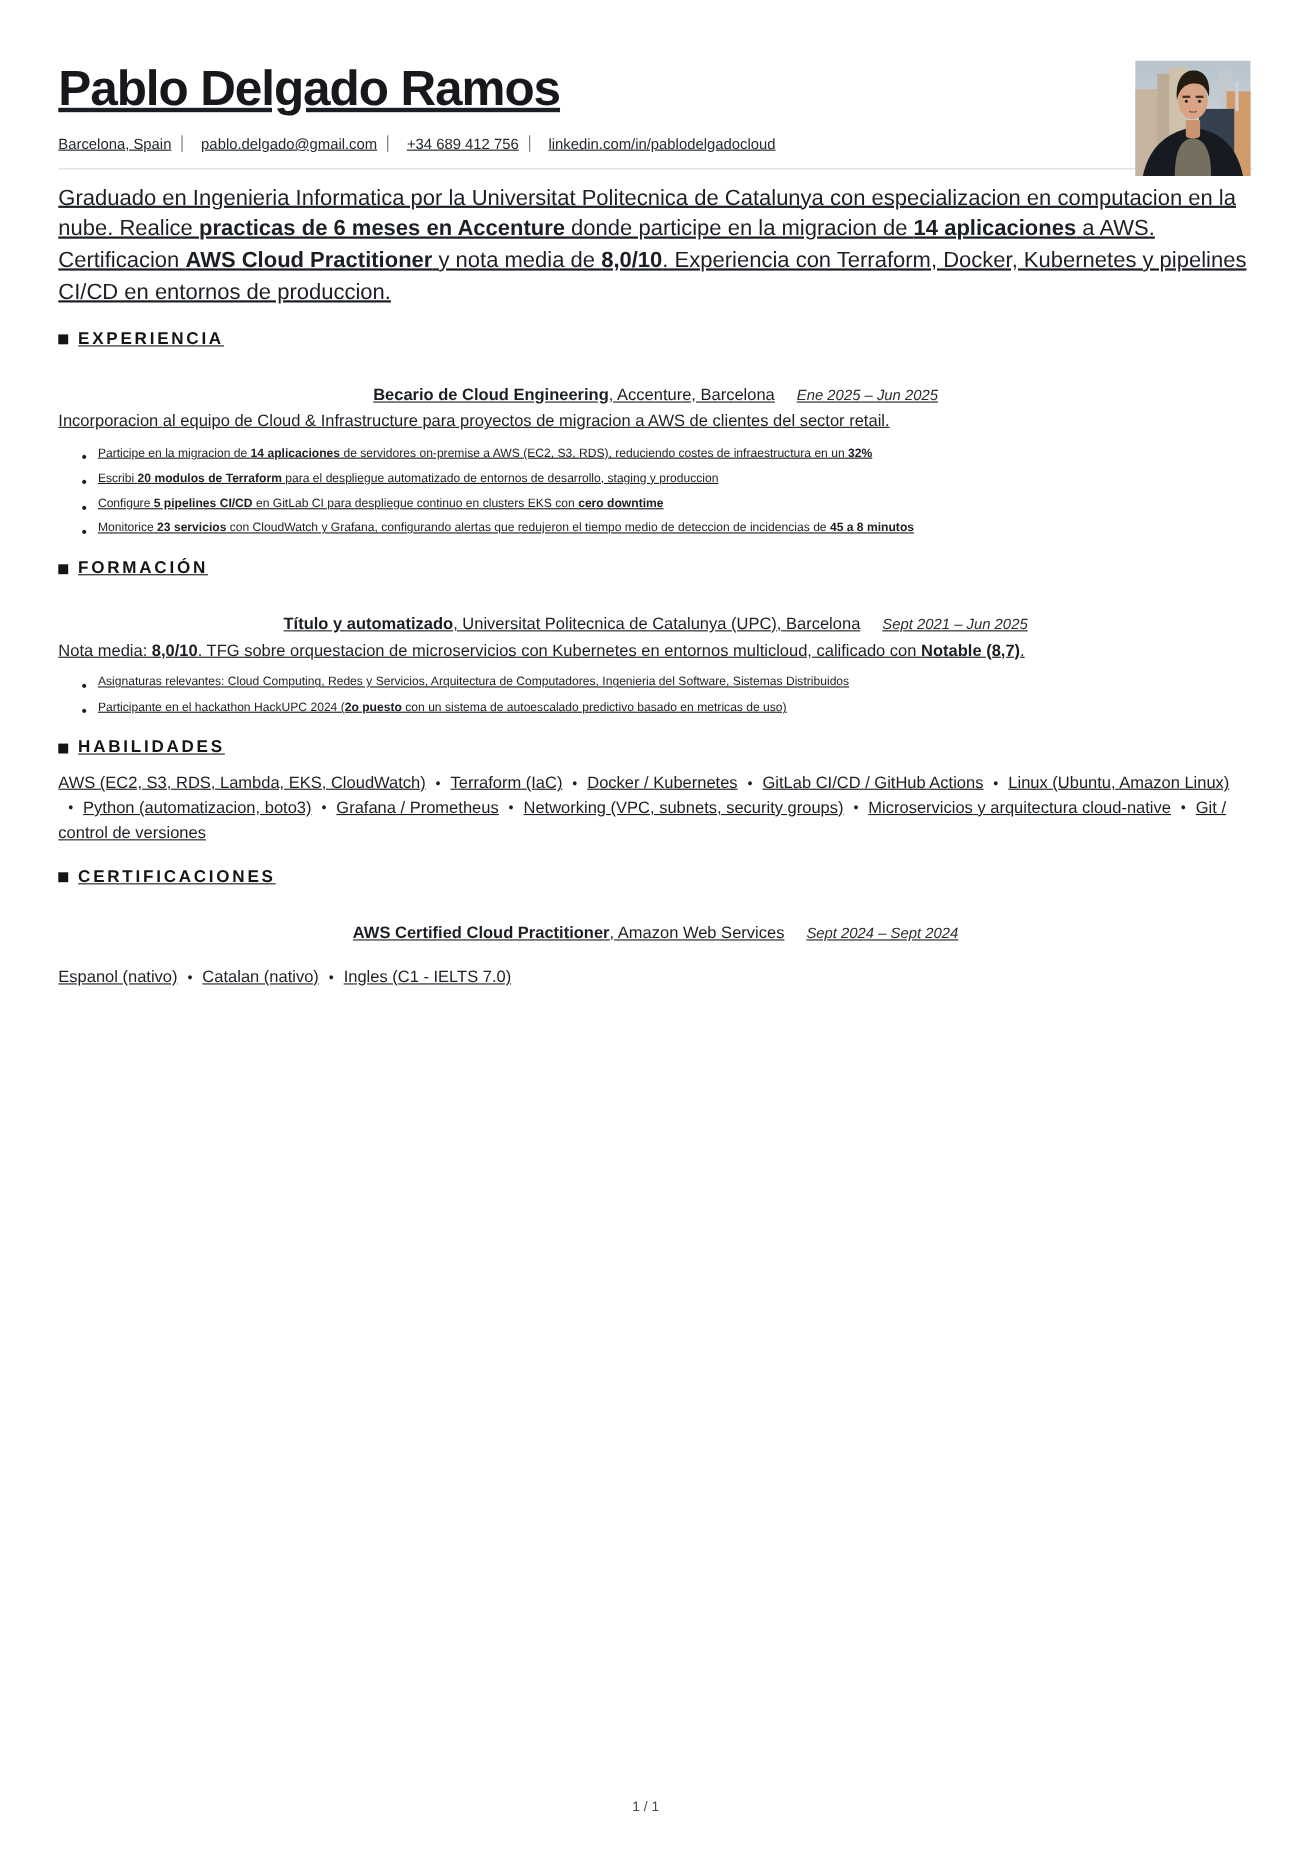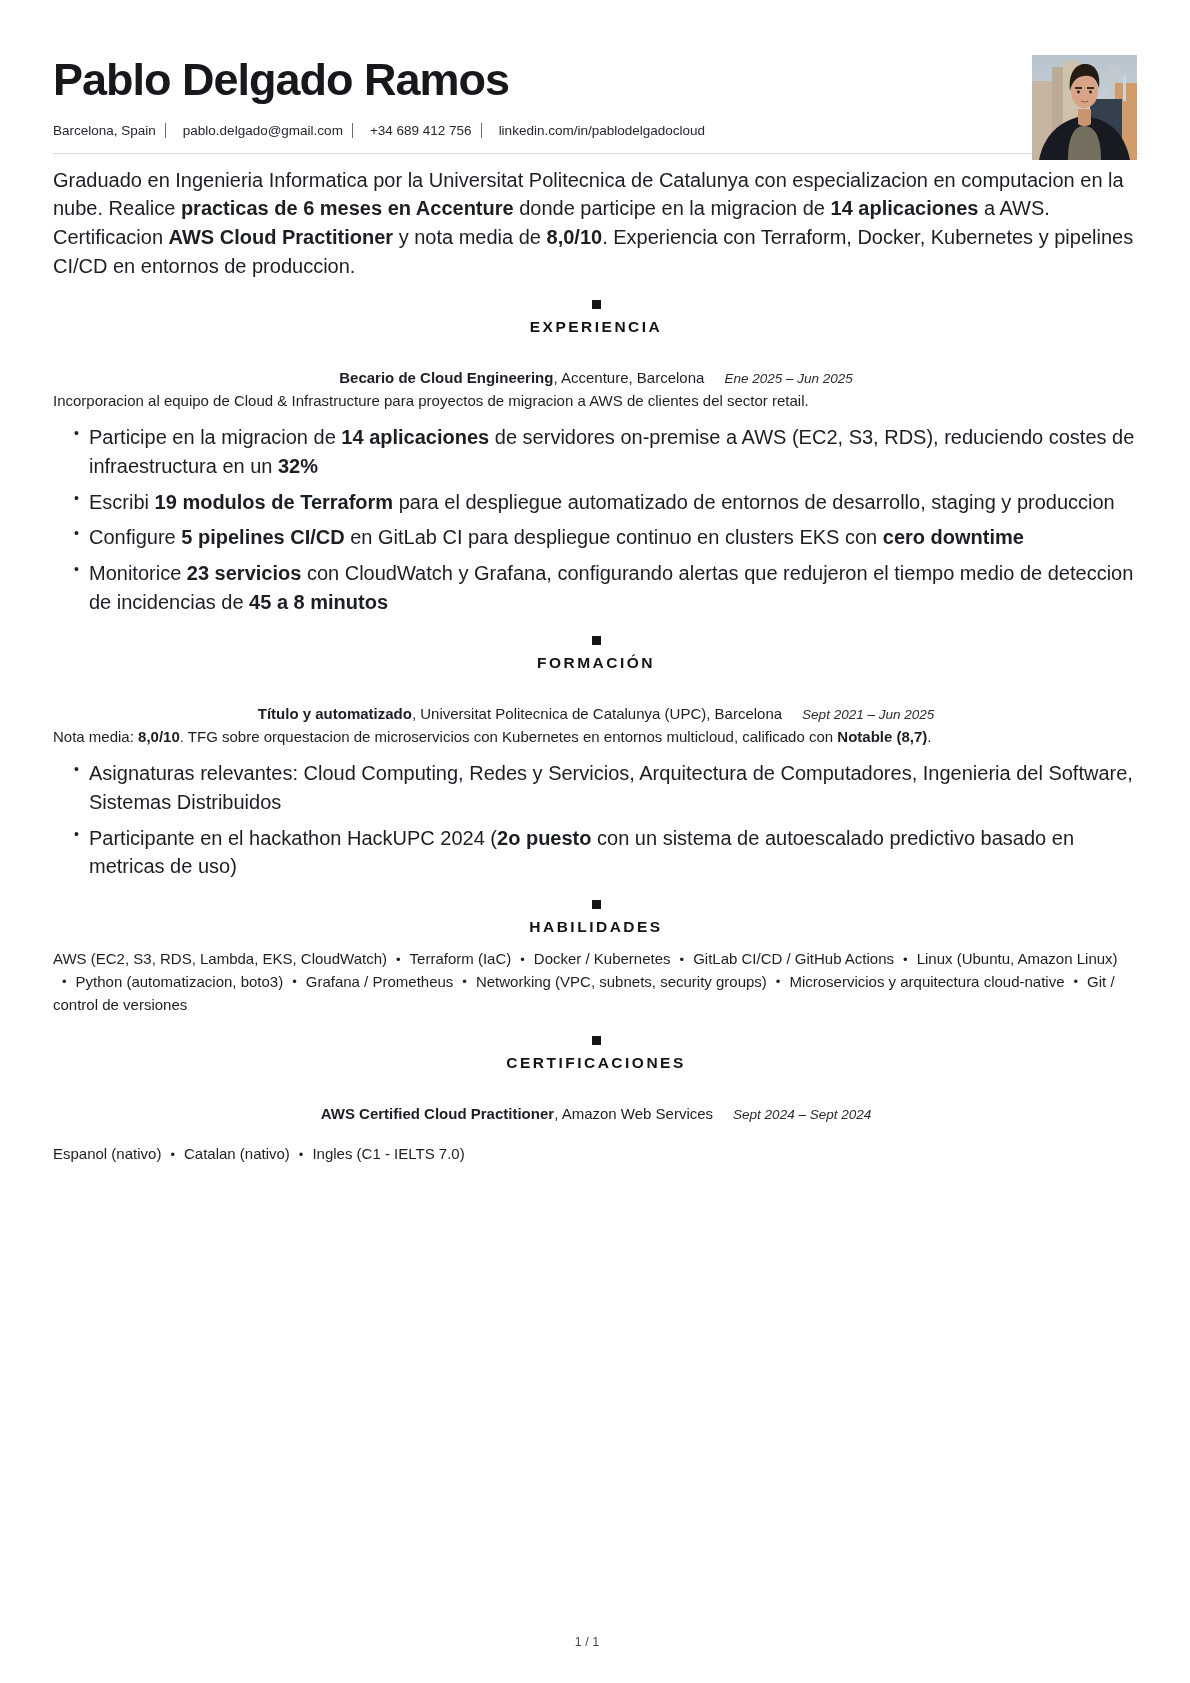--- a/index.html
+++ b/index.html
@@ -1,45 +1,45 @@
 <!DOCTYPE html>
 <html><head>
 <meta charset="utf-8">
 <style>
   * { margin:0; padding:0; box-sizing:border-box; }
   html,body { background:#ffffff; }
   body { font-family:"Liberation Sans","DejaVu Sans",sans-serif; color:#1b1f23; }
   .page { position:relative; width:1190px; height:1683px; background:#fff; overflow:hidden; }
-  .content { padding:56px 51px 0 53px; }
+  .content { padding:56px 51px 0 53px;text-decoration:underline; }
 
   
   .name { font-size:45px; font-weight:700; letter-spacing:-1px; color:#16181c; line-height:1.08; }
   .role { font-size:18px; color:#24292e; margin-top:10px; }
   .contact-row { margin-top:18px; font-size:13.5px; color:#24292e; }
   .contact-row .item { white-space:nowrap; }
   .pipe-sep { display:inline-block; width:1px; height:15px; background:#6f6f6f; margin:0 17px 0 9px; vertical-align:-3px; }
   .rule { border:none; border-top:1px solid #d9d9d9; margin-top:15px; }
   .photo { position:absolute; top:55px; right:53px; width:105px; height:105px; display:block; }
 
   
   .summary { margin-top:12px; font-size:20px; line-height:1.44; }
   b { font-weight:700; }
 
   .section { margin-top:19px; }
-  .section-header { display:flex; align-items:center; gap:9px; margin-bottom:12px;flex-direction:column; }
+  .section-header { display:flex; align-items:center; gap:9px; margin-bottom:12px; }
   .sq { width:9px; height:9px; background:#141414; flex:0 0 auto; }
   .section-label { font-size:15.5px; font-weight:700; letter-spacing:2.5px; color:#141414; }
 
   .entry-row { display:flex; justify-content:center; align-items:baseline;margin-top:31px; }
   .entry-heading { font-size:15px; line-height:1.44; }
   .entry-date { font-size:13.5px; font-style:italic; color:#2c2c2c; white-space:nowrap; margin-left:20px; }
   .entry-sub { font-size:15px; line-height:1.44; margin-top:2px; }
 
   ul.bullets { list-style:none; margin:11px 0 0 21px; }
-  ul.bullets li { position:relative; padding-left:15px; font-size:20px; line-height:1.44; margin-bottom:7px; }
+  ul.bullets li { position:relative; padding-left:15px; font-size:11px; line-height:1.44; margin-bottom:7px; }
   ul.bullets li::before { content:"•"; position:absolute; left:0; top:0; font-size:14px; color:#1b1f23; }
 
   .dotlist { font-size:15px; line-height:1.52; }
   .dot-sep { display:inline-block; margin:0 9px; font-size:13px; vertical-align:0.5px; color:#1b1f23; }
 
   .footer { position:absolute; left:0; right:16px; bottom:34px; text-align:center; font-size:12.5px; color:#4a4a4a; }
 </style>
 </head>
 <body>
 
@@ -85,21 +85,21 @@
         <span class="sq"></span>
         <span class="section-label">EXPERIENCIA</span>
       </div>
       <div class="entry-row">
         <div class="entry-heading"><b>Becario de Cloud Engineering</b><span>, Accenture, Barcelona</span></div>
         <div class="entry-date">Ene 2025 – Jun 2025</div>
       </div>
       <div class="entry-sub">Incorporacion al equipo de Cloud &amp; Infrastructure para proyectos de migracion a AWS de clientes del sector retail.</div>
       <ul class="bullets">
           <li><span>Participe en la migracion de </span><b>14 aplicaciones</b><span> de servidores on-premise a AWS (EC2, S3, RDS), reduciendo costes de infraestructura en un </span><b>32%</b></li>
-          <li><span>Escribi </span><b>19 modulos de Terraform</b><span> para el despliegue automatizado de entornos de desarrollo, staging y produccion</span></li>
+          <li><span>Escribi </span><b>20 modulos de Terraform</b><span> para el despliegue automatizado de entornos de desarrollo, staging y produccion</span></li>
           <li><span>Configure </span><b>5 pipelines CI/CD</b><span> en GitLab CI para despliegue continuo en clusters EKS con </span><b>cero downtime</b></li>
           <li><span>Monitorice </span><b>23 servicios</b><span> con CloudWatch y Grafana, configurando alertas que redujeron el tiempo medio de deteccion de incidencias de </span><b>45 a 8 minutos</b></li>
         </ul>
     </div>
 
     <div class="section">
       <div class="section-header">
         <span class="sq"></span>
         <span class="section-label">FORMACIÓN</span>
       </div>

